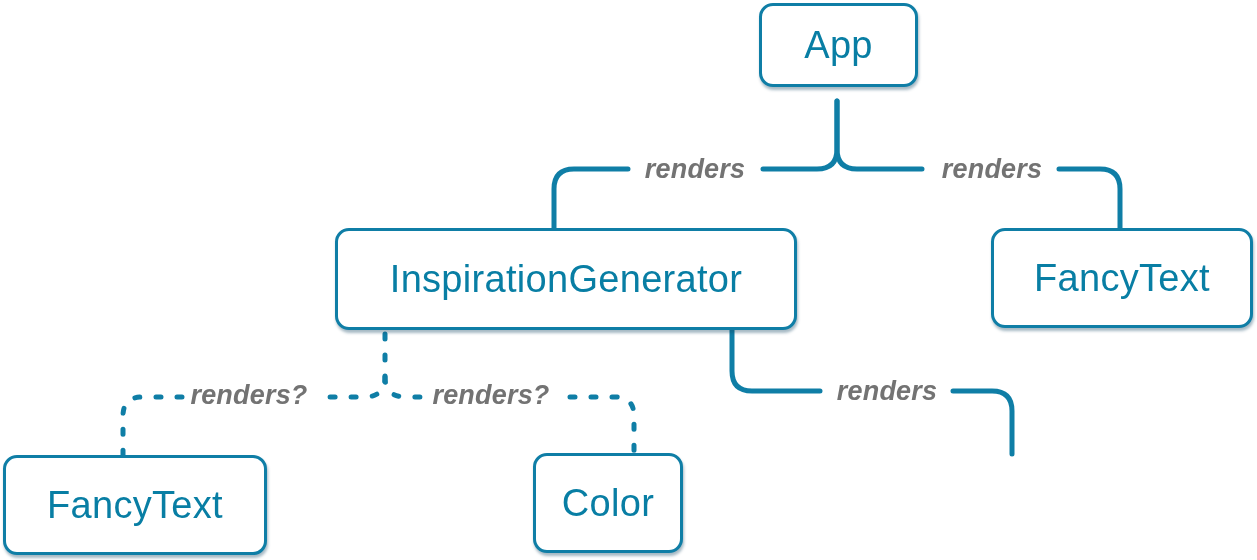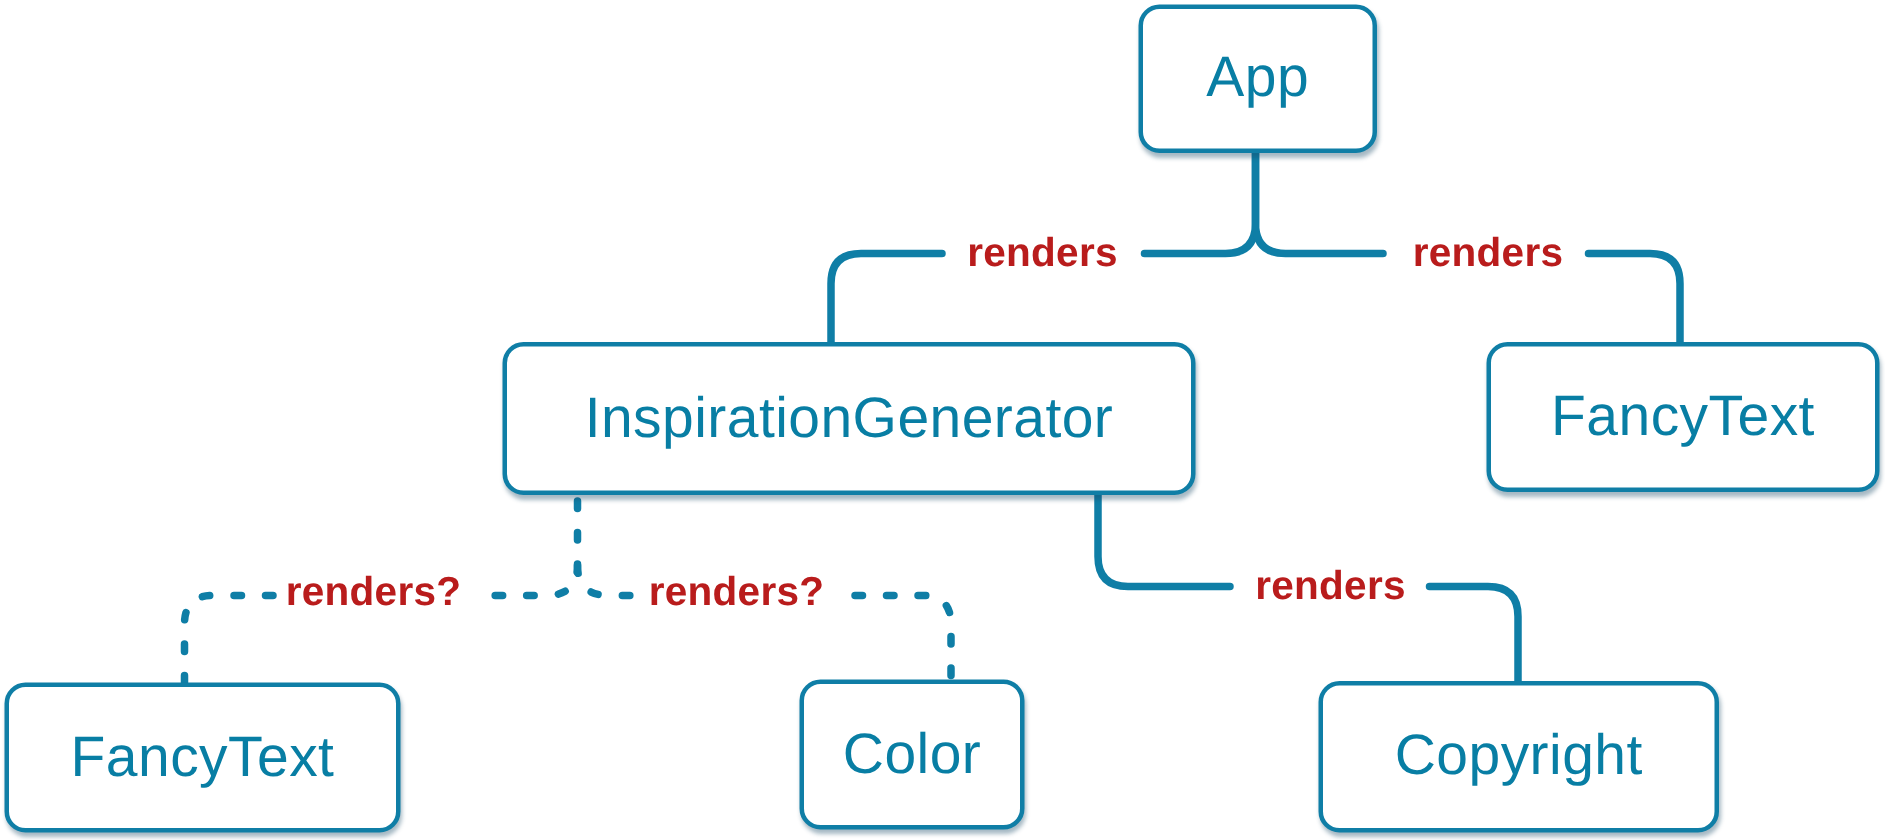--- a/index.html
+++ b/index.html
@@ -40,34 +40,35 @@
     box-shadow: 1px 3px 3px rgba(20, 70, 100, 0.38);
     display: flex;
     align-items: center;
     justify-content: center;
     color: #087ea4;
     font-size: 38px;
     font-weight: 500;
     letter-spacing: 0.3px;
     white-space: nowrap;
   }
-  .node-app            { left: 759px;  top: 3px;   width: 159px; height: 99px;  }
+  .node-app            { left: 759px;  top: 3px;   width: 159px; height: 84px;  }
   .node-ig             { left: 335px;  top: 228px; width: 462px; height: 102px; text-align: right; }
   .node-fancytext-top  { left: 991px;  top: 228px; width: 262px; height: 100px; }
   .node-fancytext-bot  { left: 3px;    top: 455px; width: 264px; height: 100px; }
   .node-color          { left: 533px;  top: 453px; width: 150px; height: 100px; text-align: center; }
   .node-copyright      { left: 879px;  top: 454px; width: 267px; height: 101px; }
   .edge-label {
     position: absolute;
     transform: translate(-50%, -50%);
-    color: #b91c1c;
+    color: #737373;
     font-size: 27px;
     font-weight: 700;
     letter-spacing: 0.2px;
     white-space: nowrap;
+    font-style: italic;
   }
   .lbl-renders-left      { left: 695px; top: 169px; }
   .lbl-renders-right     { left: 992px; top: 169px; }
   .lbl-renders-copyright { left: 887px; top: 391px; }
   .lbl-rendersq-left     { left: 249px; top: 395px; }
   .lbl-rendersq-right    { left: 491px; top: 395px; }
 </style>
 </head>
 <body>
 
@@ -94,21 +95,20 @@
   <div class="node node-app">App</div>
 
   <div class="node node-ig">InspirationGenerator</div>
 
   <div class="node node-fancytext-top">FancyText</div>
 
   <div class="node node-fancytext-bot">FancyText</div>
 
   <div class="node node-color">Color</div>
 
-  <div class="node node-copyright">Copyright</div>
 
   <div class="edge-label lbl-renders-left">renders</div>
 
   <div class="edge-label lbl-renders-right">renders</div>
 
   <div class="edge-label lbl-rendersq-left">renders?</div>
 
   <div class="edge-label lbl-rendersq-right">renders?</div>
 
   <div class="edge-label lbl-renders-copyright">renders</div>

